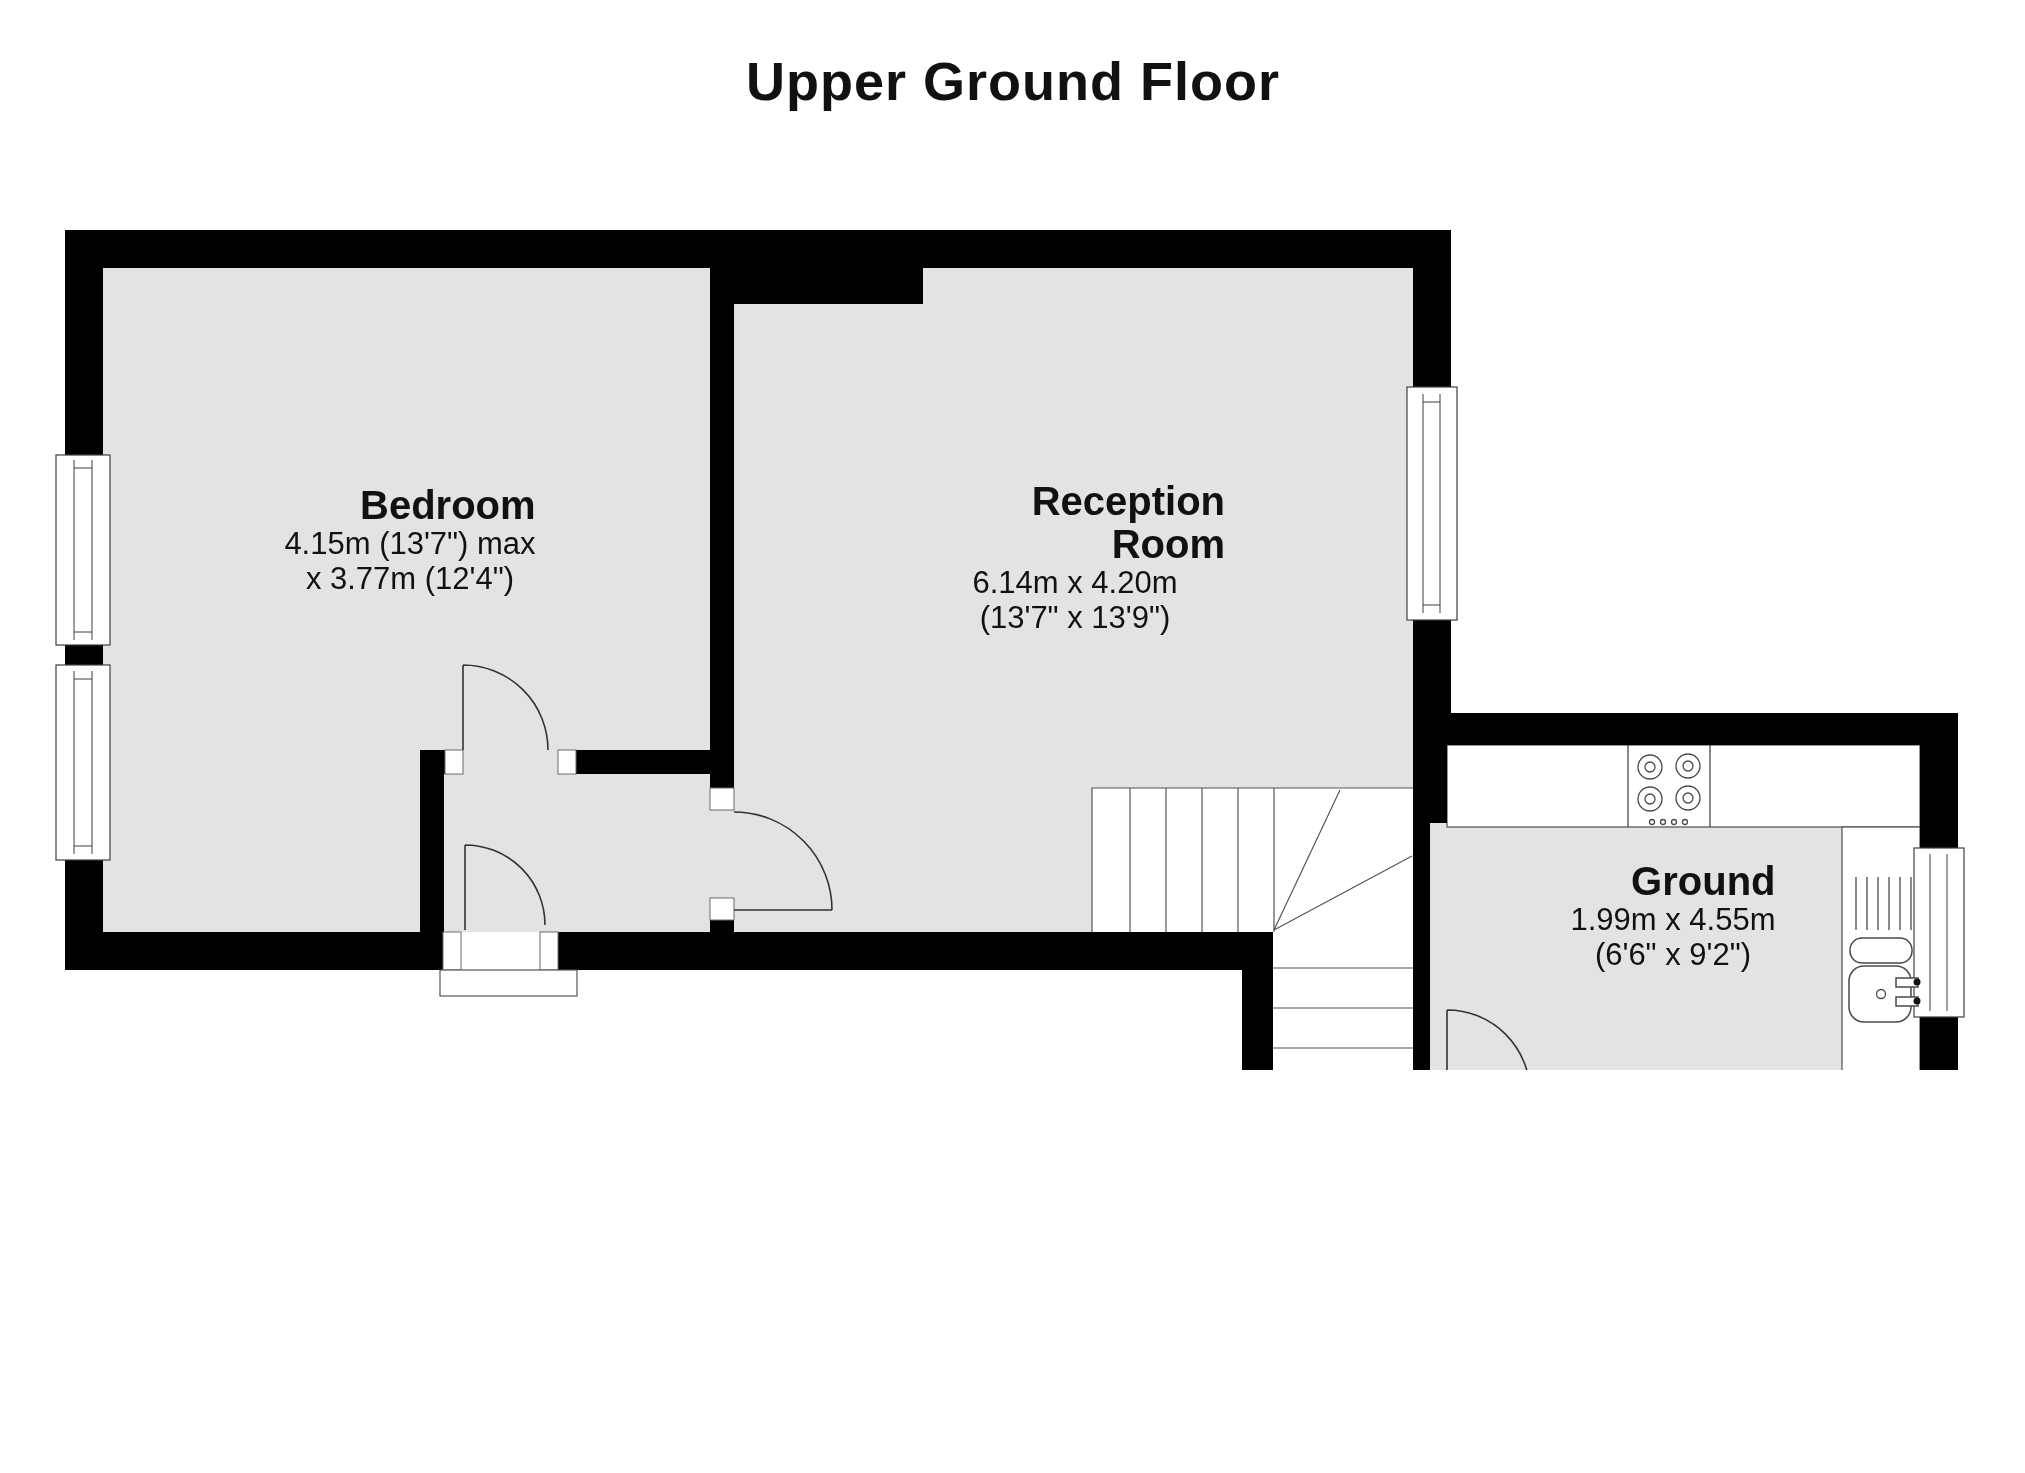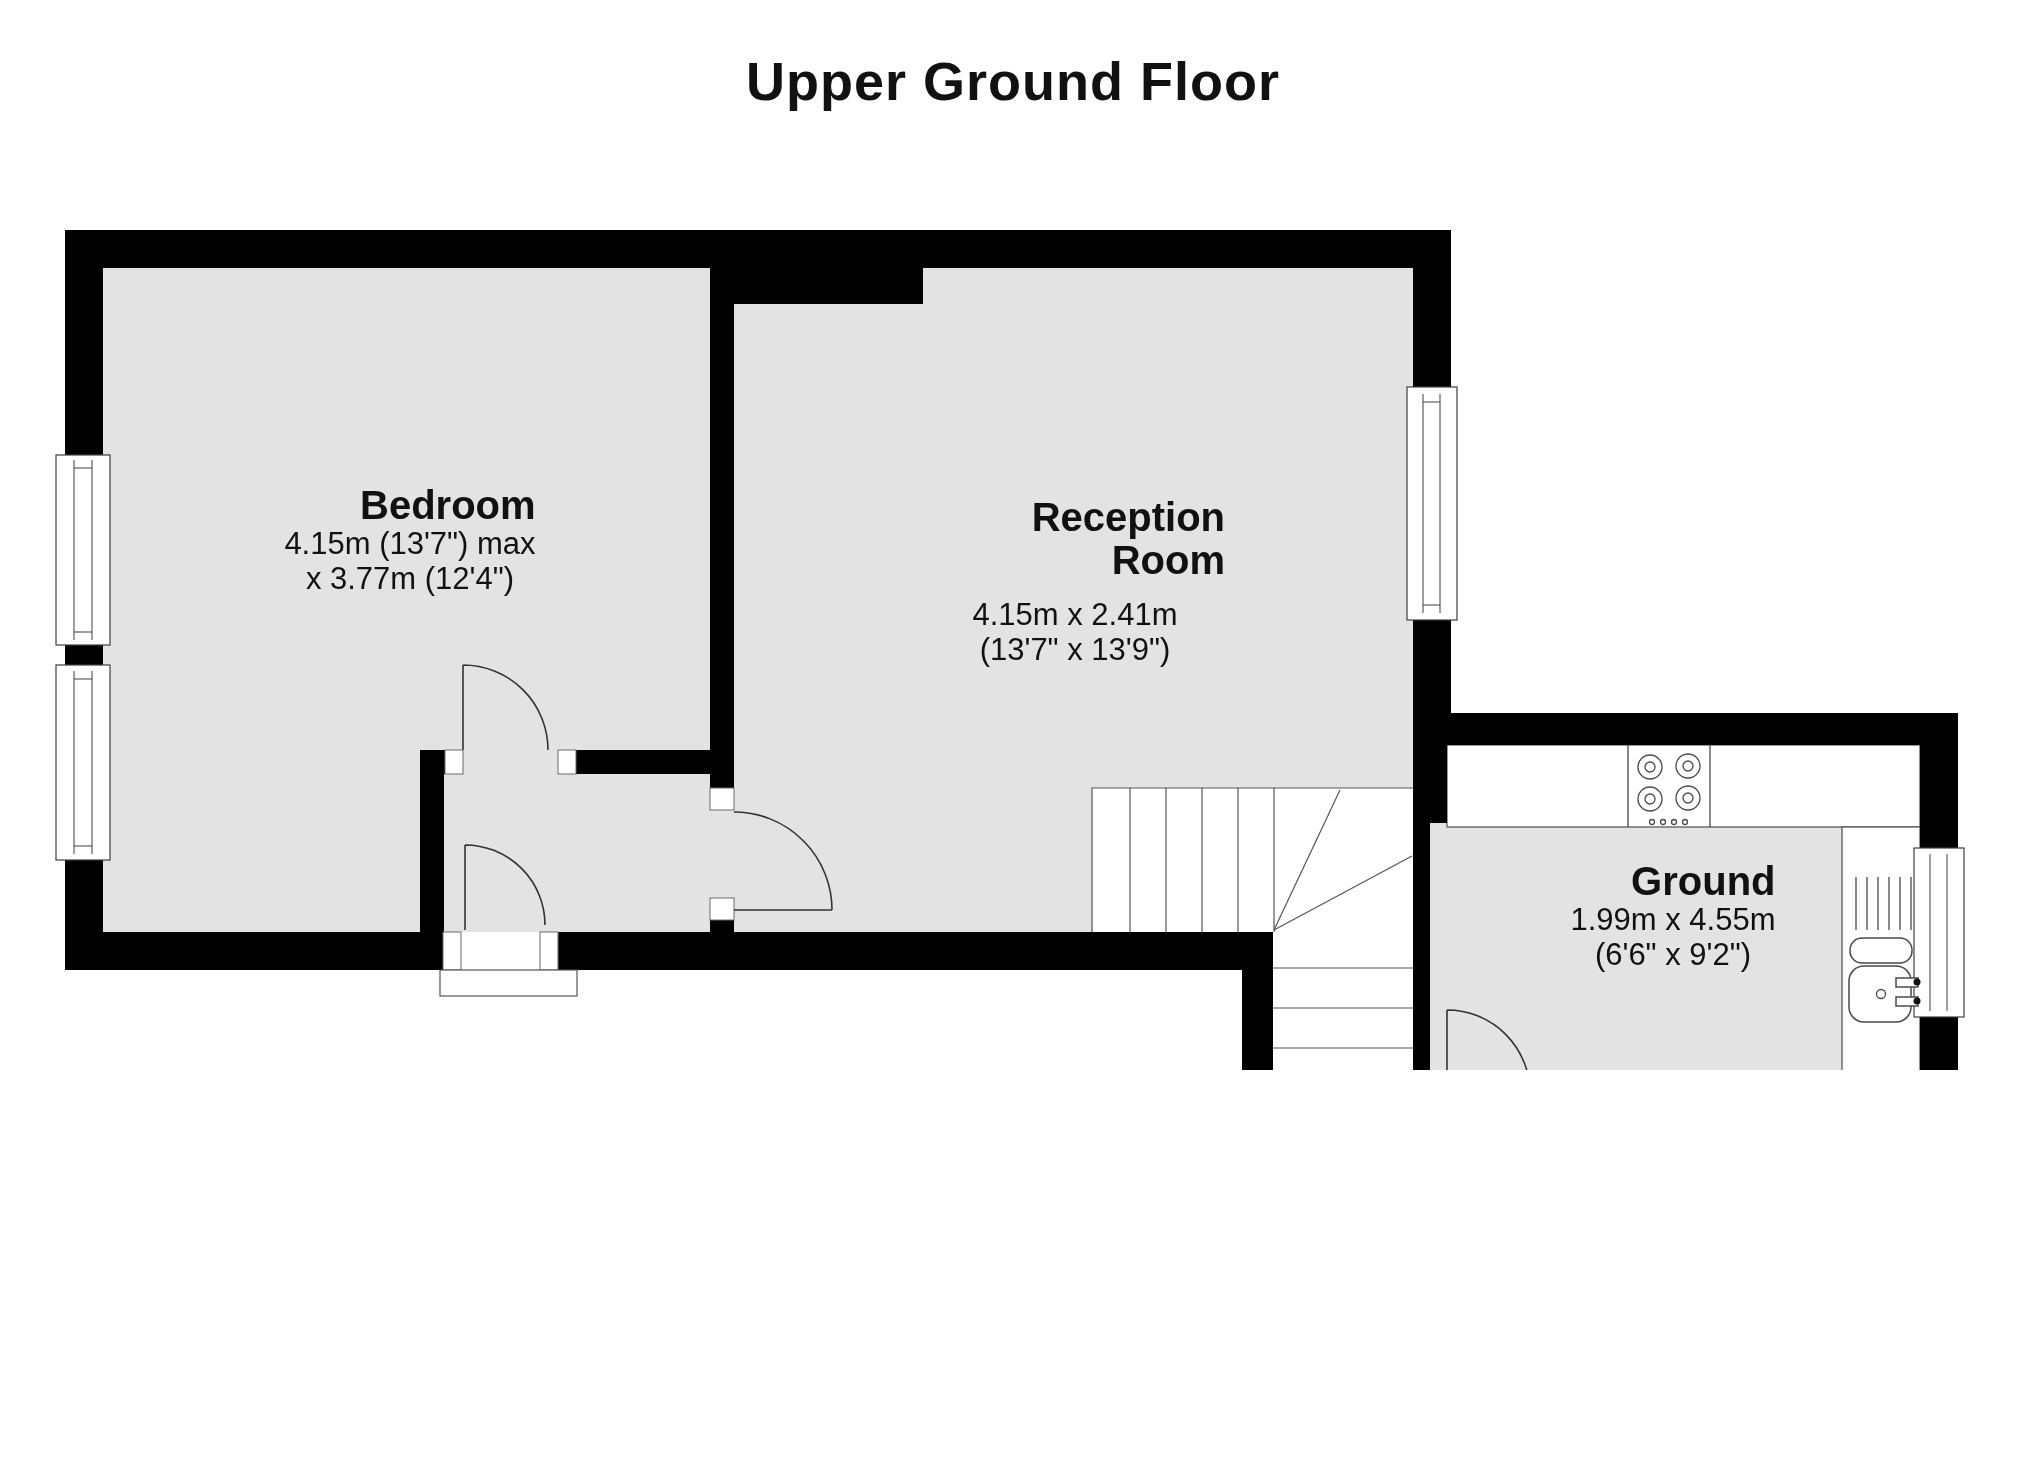--- a/index.html
+++ b/index.html
@@ -28,21 +28,21 @@
   .counter{fill:#ffffff;stroke:#4f4f4f;stroke-width:1.2;}
   .thresh{fill:#ffffff;stroke:#555555;stroke-width:1.2;}
 
   .overlay{position:absolute;transform:translateX(-50%);text-align:center;white-space:nowrap;}
   #title{top:50px;left:1013px;font-size:54px;font-weight:bold;letter-spacing:1px;}
   #footer{top:1388px;left:1007px;font-size:46px;}
   .room-label .room-name{font-size:40px;font-weight:bold;line-height:1.08;text-align:right;}
   .room-label .room-dims{font-size:31px;line-height:1.12;}
   #label-bedroom{top:484px;left:410px;}
   #label-reception{top:480px;left:1075px;}
-  #label-reception .room-name{white-space:normal;width:300px;margin:16px auto;}
+  #label-reception .room-name{white-space:normal;width:300px;margin:0 auto;}
   #label-kitchen{top:860px;left:1673px;}
   #label-storage{top:1252px;left:1497px;font-size:40px;font-weight:bold;}
 </style>
 </head>
 <body>
 
 <div id="canvas">
 
   <svg id="plan-svg" width="2025" height="1473" viewBox="0 0 2025 1473">
 
@@ -207,21 +207,21 @@
   <div id="title" class="overlay">Upper Ground Floor</div>
 
   <div id="label-bedroom" class="overlay room-label">
     <div class="room-name">Bedroom</div>
     <div class="room-dims">4.15m (13'7") max</div>
     <div class="room-dims">x 3.77m (12'4")</div>
   </div>
 
   <div id="label-reception" class="overlay room-label">
     <div class="room-name">Reception Room</div>
-    <div class="room-dims">4.15m x 2.41m</div>
+    <div class="room-dims">6.14m x 4.20m</div>
     <div class="room-dims">(13'7" x 13'9")</div>
   </div>
 
   <div id="label-kitchen" class="overlay room-label">
     <div class="room-name">Ground</div>
     <div class="room-dims">1.99m x 4.55m</div>
     <div class="room-dims">(6'6" x 9'2")</div>
   </div>
 
   <div id="label-storage" class="overlay">S</div>

